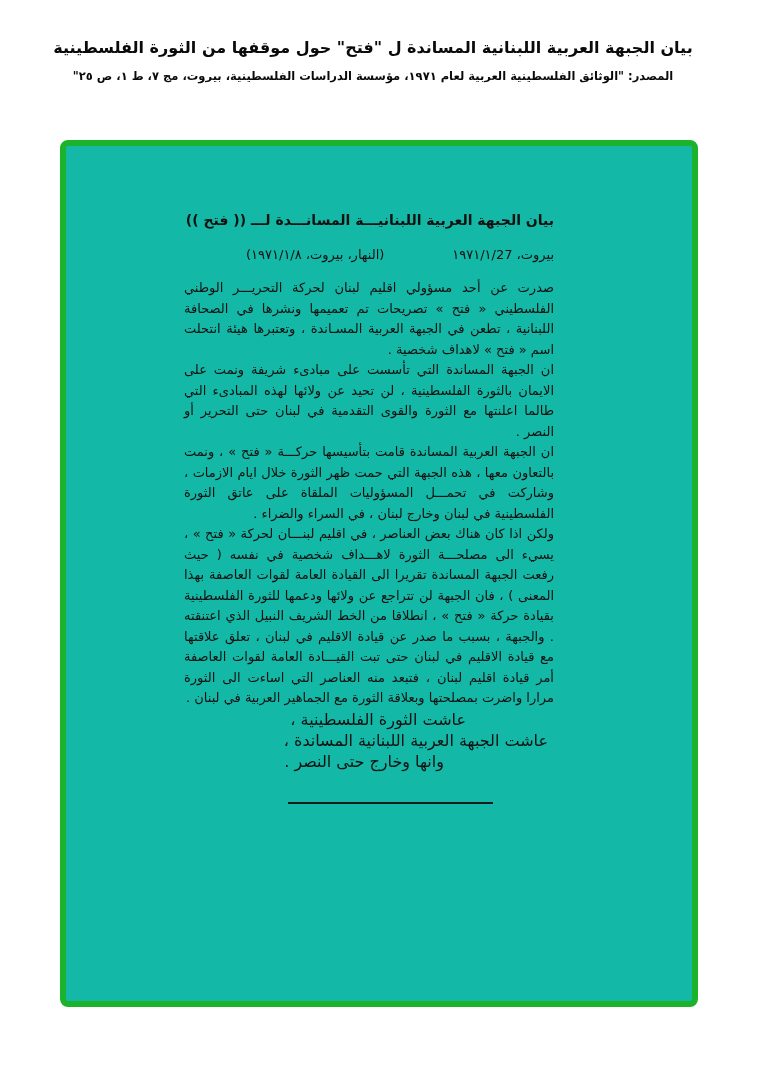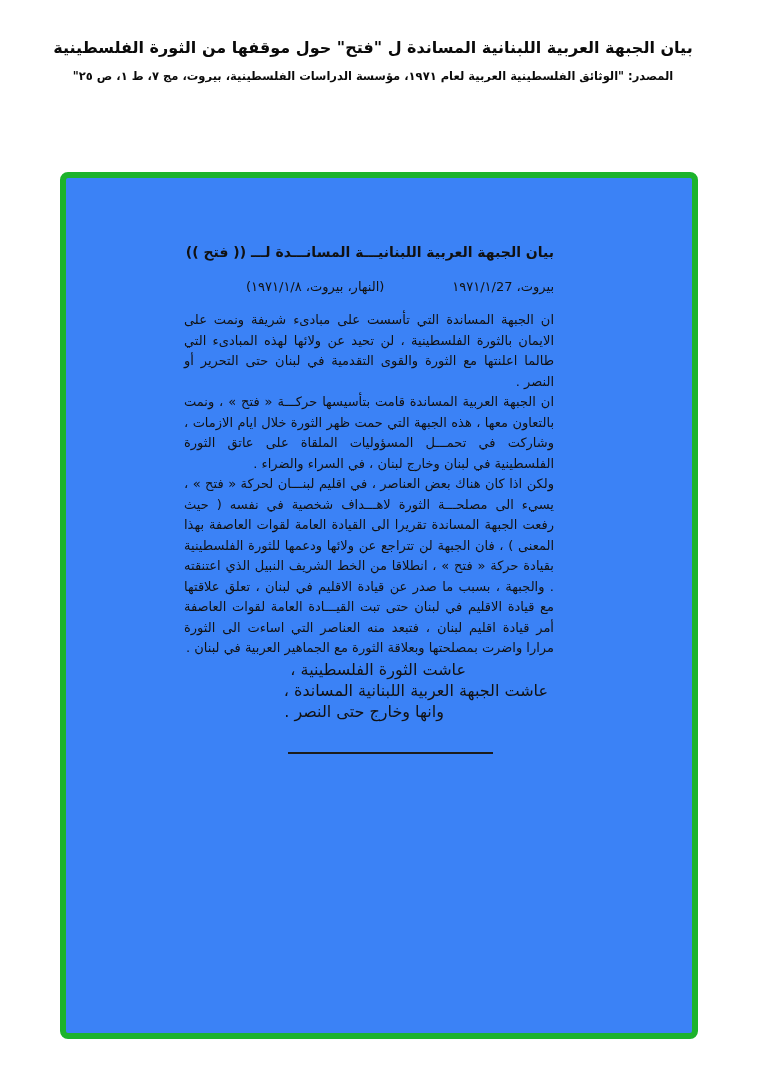--- a/index.html
+++ b/index.html
@@ -40,22 +40,21 @@
   
   .scan-frame {
     position: absolute;
     left: 60px;
     top: 140px;
     width: 638px;
     height: 867px;
     box-sizing: border-box;
     border: 6px solid #1cb32c;
     border-radius: 8px;
-    background: #3b82f6;
-    margin-top: 32px;
+    background: #14b8a6;
   }
 
   
   .doc {
     position: absolute;
     left: 118px;            
     top: 0;
     width: 370px;
     direction: rtl;
     color: #111111;
@@ -120,20 +119,21 @@
     <div class="doc-title">
       <div class="doc-title-line1">بيان الجبهة العربية اللبنانيـــة المسانـــدة لـــ (( فتح ))</div>
     </div>
 
     <div class="dateline">
       <span>بيروت، ١٩٧١/١/27</span>
       <span>(النهار، بيروت، ١٩٧١/١/٨)</span>
     </div>
 
     <div class="doc-body">
+      <p>صدرت عن أحد مسؤولي اقليم لبنان لحركة التحريـــر الوطني الفلسطيني « فتح » تصريحات تم تعميمها ونشرها في الصحافة اللبنانية ، تطعن في الجبهة العربية المسـاندة ، وتعتبرها هيئة انتحلت اسم « فتح » لاهداف شخصية .</p>
       <p>ان الجبهة المساندة التي تأسست على مبادىء شريفة ونمت على الايمان بالثورة الفلسطينية ، لن تحيد عن ولائها لهذه المبادىء التي طالما اعلنتها مع الثورة والقوى التقدمية في لبنان حتى التحرير أو النصر .</p>
       <p>ان الجبهة العربية المساندة قامت بتأسيسها حركـــة « فتح » ، ونمت بالتعاون معها ، هذه الجبهة التي حمت ظهر الثورة خلال ايام الازمات ، وشاركت في تحمـــل المسؤوليات الملقاة على عاتق الثورة الفلسطينية في لبنان وخارج لبنان ، في السراء والضراء .</p>
       <p>ولكن اذا كان هناك بعض العناصر ، في اقليم لبنـــان لحركة « فتح » ، يسيء الى مصلحـــة الثورة لاهـــداف شخصية في نفسه ( حيث رفعت الجبهة المساندة تقريرا الى القيادة العامة لقوات العاصفة بهذا المعنى ) ، فان الجبهة لن تتراجع عن ولائها ودعمها للثورة الفلسطينية بقيادة حركة « فتح » ، انطلاقا من الخط الشريف النبيل الذي اعتنقته . والجبهة ، بسبب ما صدر عن قيادة الاقليم في لبنان ، تعلق علاقتها مع قيادة الاقليم في لبنان حتى تبت القيـــادة العامة لقوات العاصفة أمر قيادة اقليم لبنان ، فتبعد منه العناصر التي اساءت الى الثورة مرارا واضرت بمصلحتها وبعلاقة الثورة مع الجماهير العربية في لبنان .</p>
     </div>
 
     <div class="slogans">
       <div class="slogan-1">عاشت الثورة الفلسطينية ،</div>
       <div class="slogan-2">عاشت الجبهة العربية اللبنانية المساندة ،</div>
       <div class="slogan-3">وانها وخارج حتى النصر .</div>
     </div>

